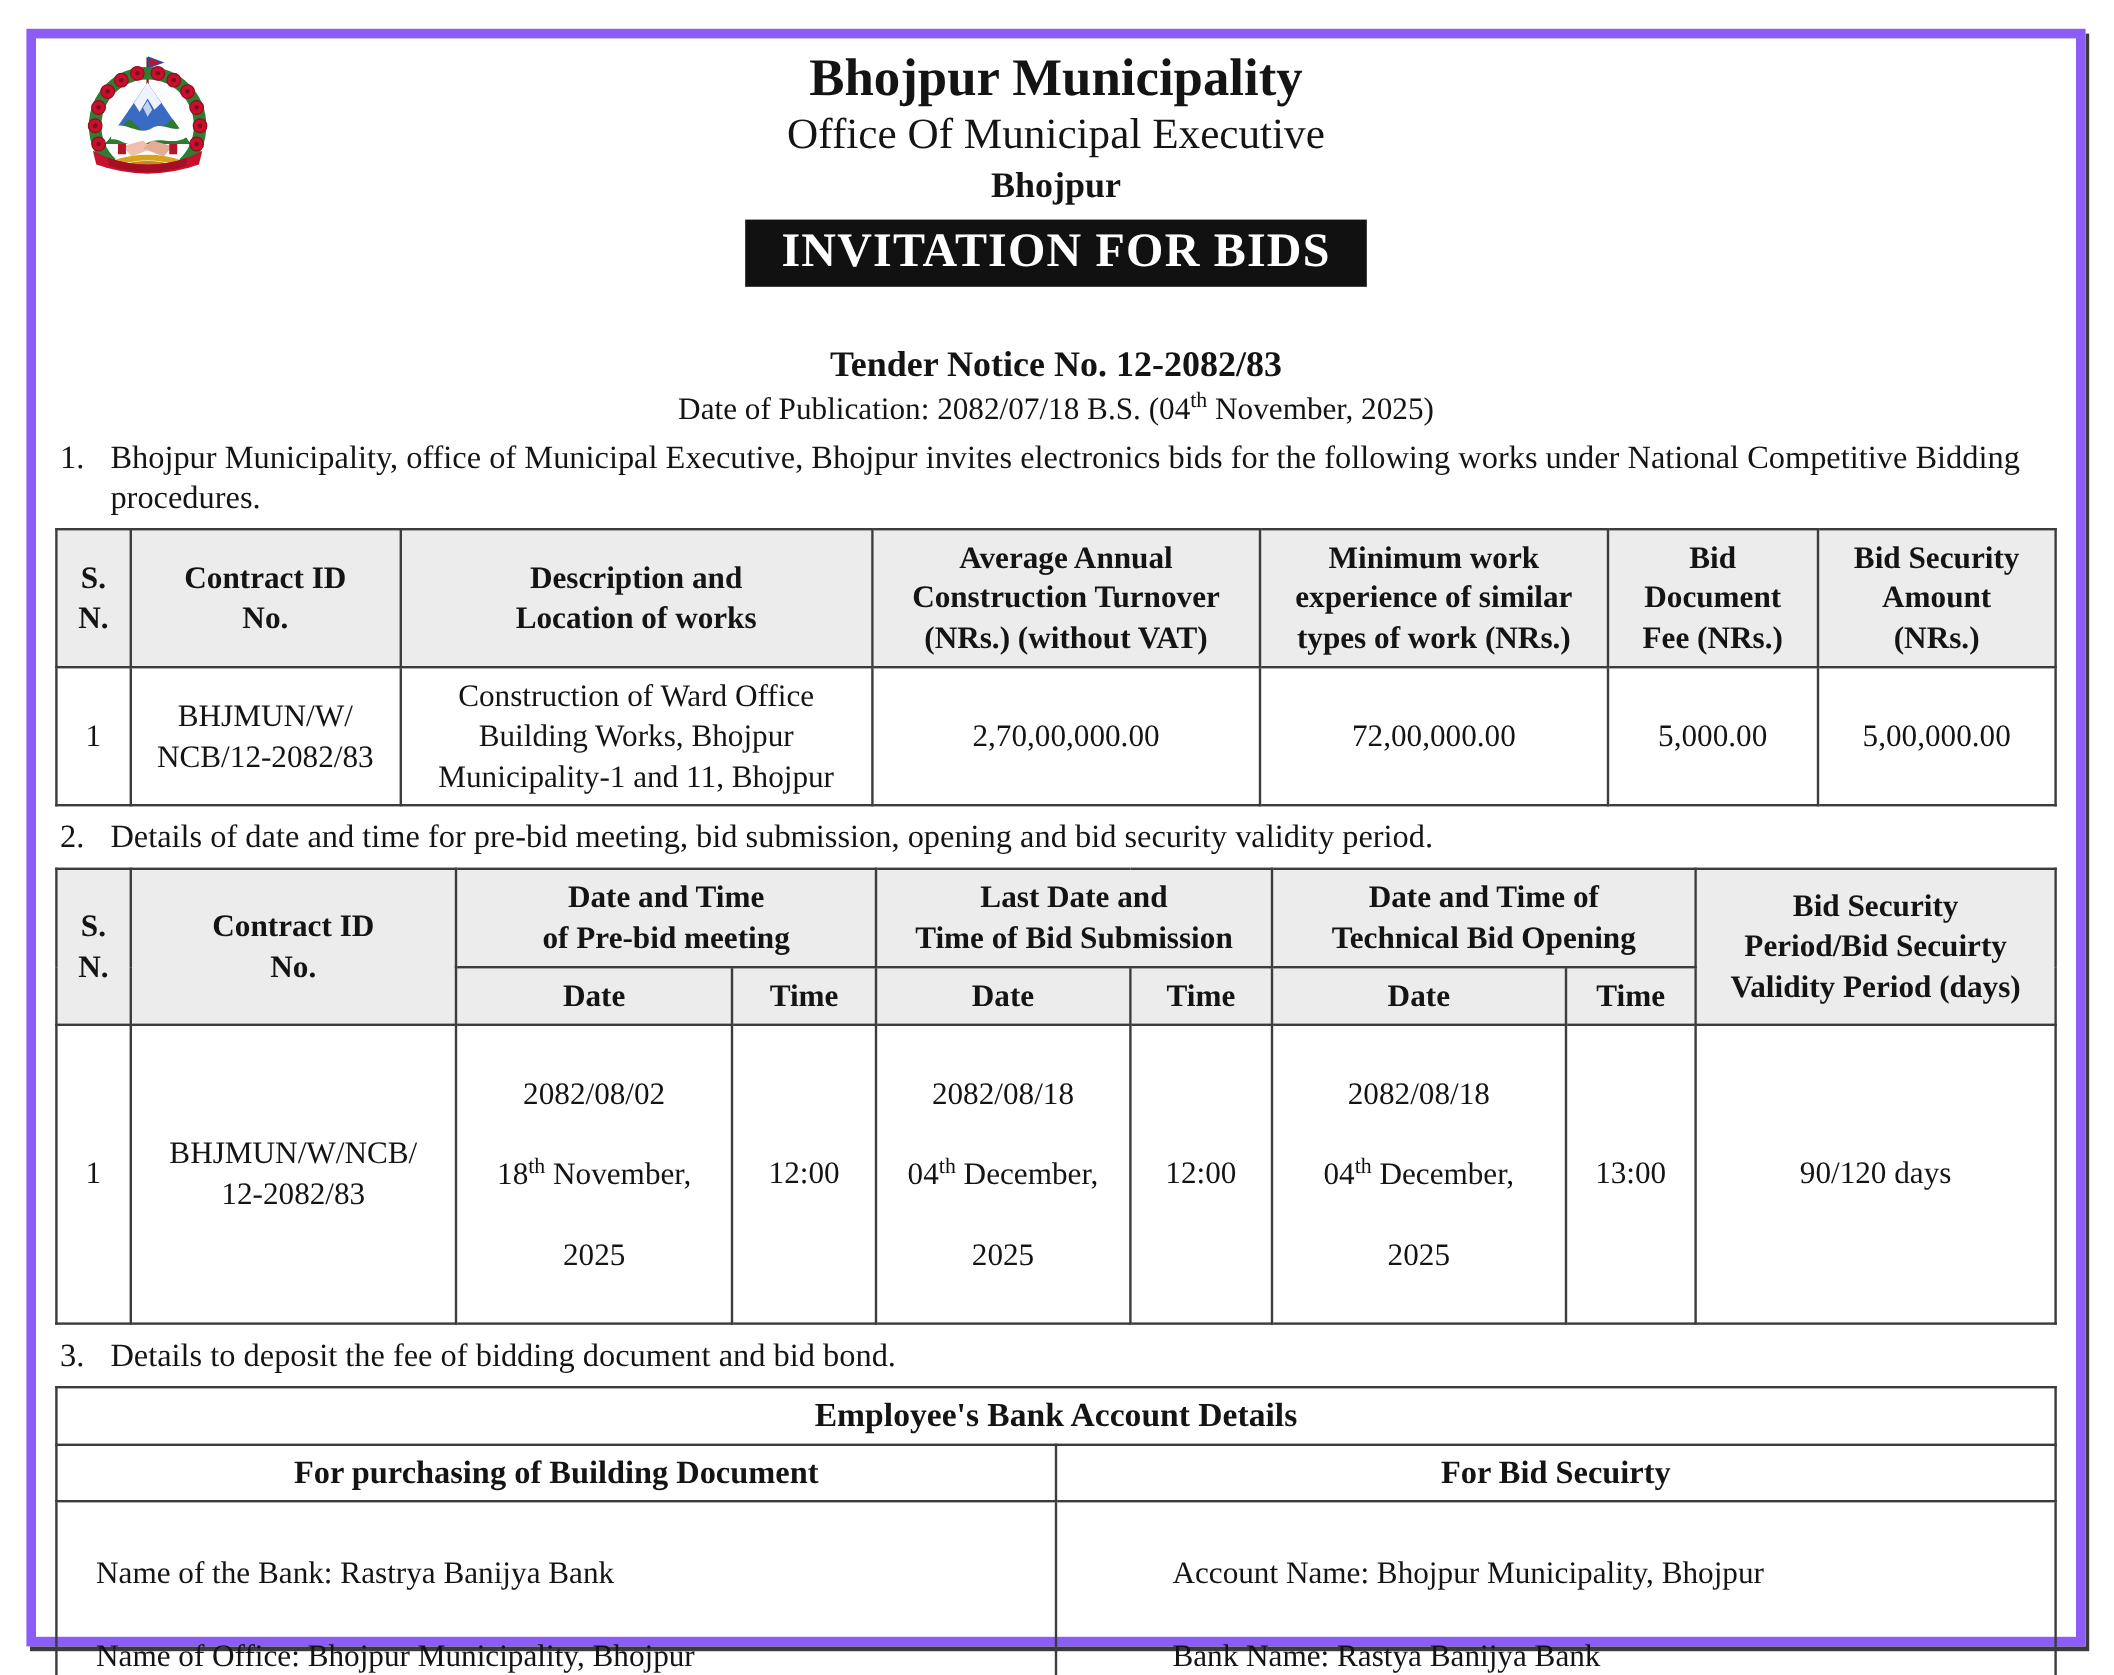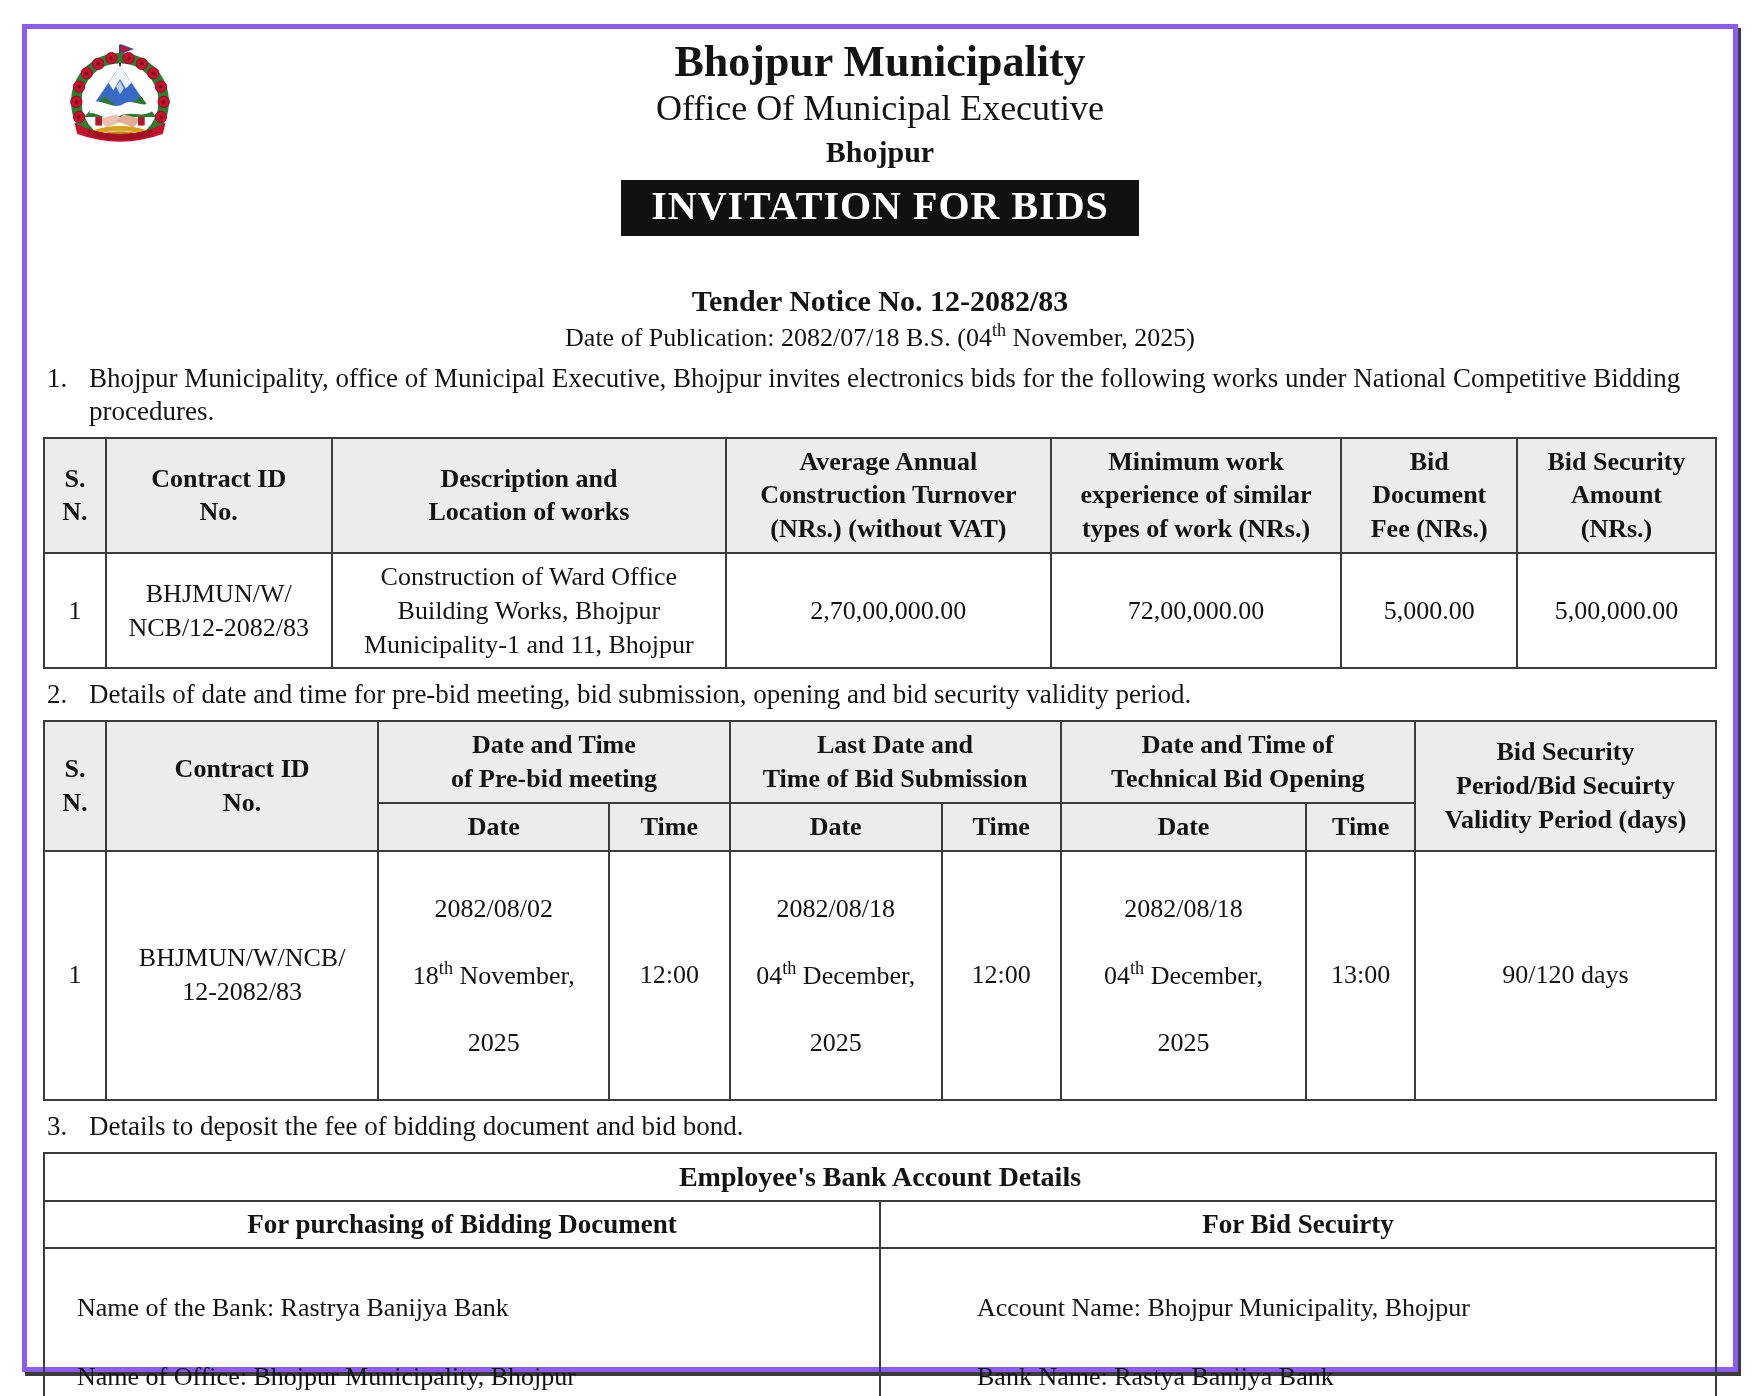--- a/index.html
+++ b/index.html
@@ -9,21 +9,21 @@
     background: #ffffff;
     font-family: "Liberation Serif", "DejaVu Serif", serif;
     color: #141414;
     position: relative;
   }
   .page {
     position: absolute;
     left: 22px; top: 24px;
     width: 1716px; height: 1348px;
     background: #fff;
-    border: 5px solid #8b5cf6;
+    border: 8px solid #8b5cf6;
     box-shadow: 3px 4px 0 rgba(25,25,25,0.85);
     padding: 6px 16px 8px 16px;
   }
   
   .doc-header { position: relative; text-align: center; }
   .logo { position: absolute; left: 20px; top: 4px; width: 114px; height: 114px; }
   .t1 { font-size: 44px; font-weight: bold; margin: 2px 0 0 0; line-height: 1.12; }
   .t2 { font-size: 36px; font-weight: normal; margin: 2px 0 4px 0; line-height: 1.12; }
   .sub1 { font-size: 30px; font-weight: bold; line-height: 1.25; margin-top: 4px; }
   .banner-wrap { margin: 10px 0 6px 0; }
@@ -267,21 +267,21 @@
   <table class="tbl bank">
     <colgroup>
         <col style="width:50%">
         <col style="width:50%">
       </colgroup>
     <thead>
       <tr>
         <th colspan="2" class="bank-title">Employee's Bank Account Details</th>
       </tr>
       <tr>
-        <th class="col-head">For purchasing of Bidding Document</th>
+        <th class="col-head">For purchasing of Building Document</th>
         <th class="col-head">For Bid Secuirty</th>
       </tr>
     </thead>
     <tbody>
       <tr>
         <td class="lines">
           <div class="bl">Name of the Bank: Rastrya Banijya  Bank</div>
           <div class="bl">Name of Office: Bhojpur Municipality, Bhojpur</div>
           
           

